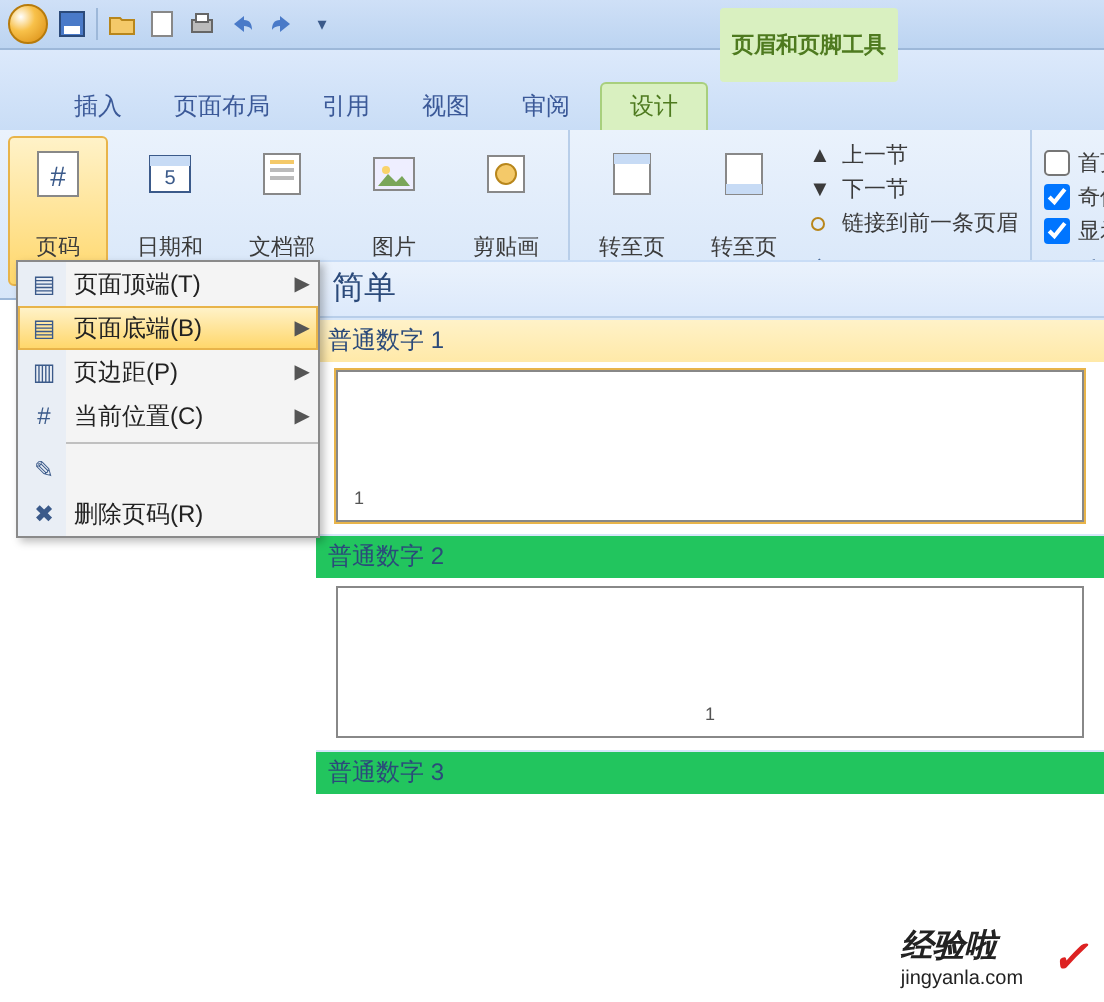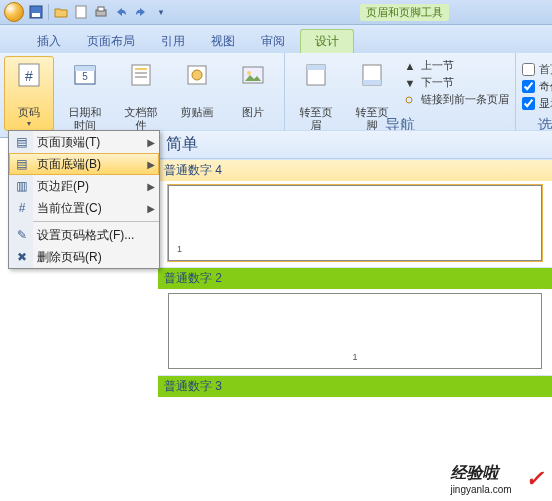--- a/index.html
+++ b/index.html
@@ -22,21 +22,21 @@
   gap: 4px;
 }
 .qat .orb {
   width: 18px; height: 18px; border-radius: 50%;
   background: radial-gradient(circle at 30% 30%, #fff, #f8c14a 40%, #d88a10);
   border: 1px solid #b77b0c;
 }
 .qat .sep { width:1px; height:16px; background:#9db8d9; }
 .qat .qicon { width:16px; height:16px; display:flex; align-items:center; justify-content:center; color:#3b5a8a; }
 .tabs {
-  height: 28px;
+  height: 40px;
   background: linear-gradient(#dce9fb, #c9ddf6);
   display: flex;
   align-items: flex-end;
   padding-left: 24px;
   gap: 0;
 }
 .tab {
   padding: 3px 12px 3px;
   color: #3b5998;
   cursor: default;
@@ -52,22 +52,23 @@
   border-radius: 3px 3px 0 0;
   margin-left: 2px;
 }
 .context-title {
   position: absolute;
   top: 4px;
   left: 360px;
   font-size: 11px;
   color: #4e7a1f;
   background: #d9f0c0;
-  padding: 1px 6px;
+  padding: 11px 6px;
   border-radius: 2px;
+  font-weight: bold;
 }
 .ribbon {
   height: 84px;
   background: linear-gradient(#eaf2fc, #d7e6f9);
   border-bottom: 1px solid #9db8d9;
   display: flex;
 }
 .group {
   border-right: 1px solid #b8cee9;
   padding: 3px 6px 0;
@@ -127,21 +128,21 @@
   overflow:hidden;
 }
 .gallery-head {
   background: linear-gradient(#eaf2fc,#dce9fb);
   border-bottom:1px solid #b8cee9;
   padding: 3px 8px;
   font-size:16px;
   color:#2b4a7a;
 }
 .g-item-title {
-  background:#84cc16;
+  background:#22c55e;
   color:#2b4a7a;
   font-size:12px;
   padding: 2px 6px;
   border-top:1px solid #d7e6f9;
 }
 .g-item-title.sel { background: linear-gradient(#fff2c8,#ffe9a8); }
 .g-preview {
   height: 74px;
   margin: 4px 10px 6px;
   border:1px solid #888;
@@ -251,35 +252,35 @@
               <rect x="8" y="11" width="12" height="2" fill="#bbb"></rect>
               <rect x="8" y="15" width="12" height="2" fill="#bbb"></rect>
             </svg>
           </div>
         <div class="lbl">文档部件</div>
         <div class="dd">▾</div>
       </div>
       <div class="big-btn">
         <div class="ico">
             <svg width="28" height="28">
-              <rect x="5" y="5" width="18" height="18" fill="#fff" stroke="#888"></rect>
-              <circle cx="14" cy="14" r="5" fill="#f4c969" stroke="#b8861b"></circle>
-            </svg>
-          </div>
-        <div class="lbl">剪贴画</div>
-      </div>
-      <div class="big-btn">
-        <div class="ico">
-            <svg width="28" height="28">
               <rect x="4" y="6" width="20" height="16" fill="#eef" stroke="#888"></rect>
               <circle cx="10" cy="12" r="2" fill="#f9d36b"></circle>
               <path d="M6 20l5-6 4 4 3-3 4 5z" fill="#7aa65a"></path>
             </svg>
           </div>
         <div class="lbl">图片</div>
+      </div>
+      <div class="big-btn">
+        <div class="ico">
+            <svg width="28" height="28">
+              <rect x="5" y="5" width="18" height="18" fill="#fff" stroke="#888"></rect>
+              <circle cx="14" cy="14" r="5" fill="#f4c969" stroke="#b8861b"></circle>
+            </svg>
+          </div>
+        <div class="lbl">剪贴画</div>
       </div>
     </div>
   </div>
 
   <div class="group">
     <div class="group-row">
       <div class="big-btn">
         <div class="ico">
             <svg width="28" height="28">
               <rect x="5" y="4" width="18" height="20" fill="#fff" stroke="#888"></rect>
@@ -356,32 +357,31 @@
     <span class="arrow">▶</span>
   </div>
   <div class="dd-item">
     <span class="dico">#</span>
     <span class="dlabel">当前位置(C)</span>
     <span class="arrow">▶</span>
   </div>
   <div class="dd-sep"></div>
   <div class="dd-item">
     <span class="dico">✎</span>
-    <span class="dlabel">设置页码格式(F)...</span>
   </div>
   <div class="dd-item">
     <span class="dico">✖</span>
     <span class="dlabel">删除页码(R)</span>
   </div>
 </div>
 
 <div class="gallery">
   <div class="gallery-head">简单</div>
 
-  <div class="g-item-title sel">普通数字 4</div>
+  <div class="g-item-title sel">普通数字 1</div>
   <div class="g-preview sel p-left">
     <span class="g-page-num">1</span>
   </div>
 
   <div class="g-item-title">普通数字 2</div>
   <div class="g-preview p-center">
     <span class="g-page-num">1</span>
   </div>
 
   <div class="g-item-title">普通数字 3</div>

